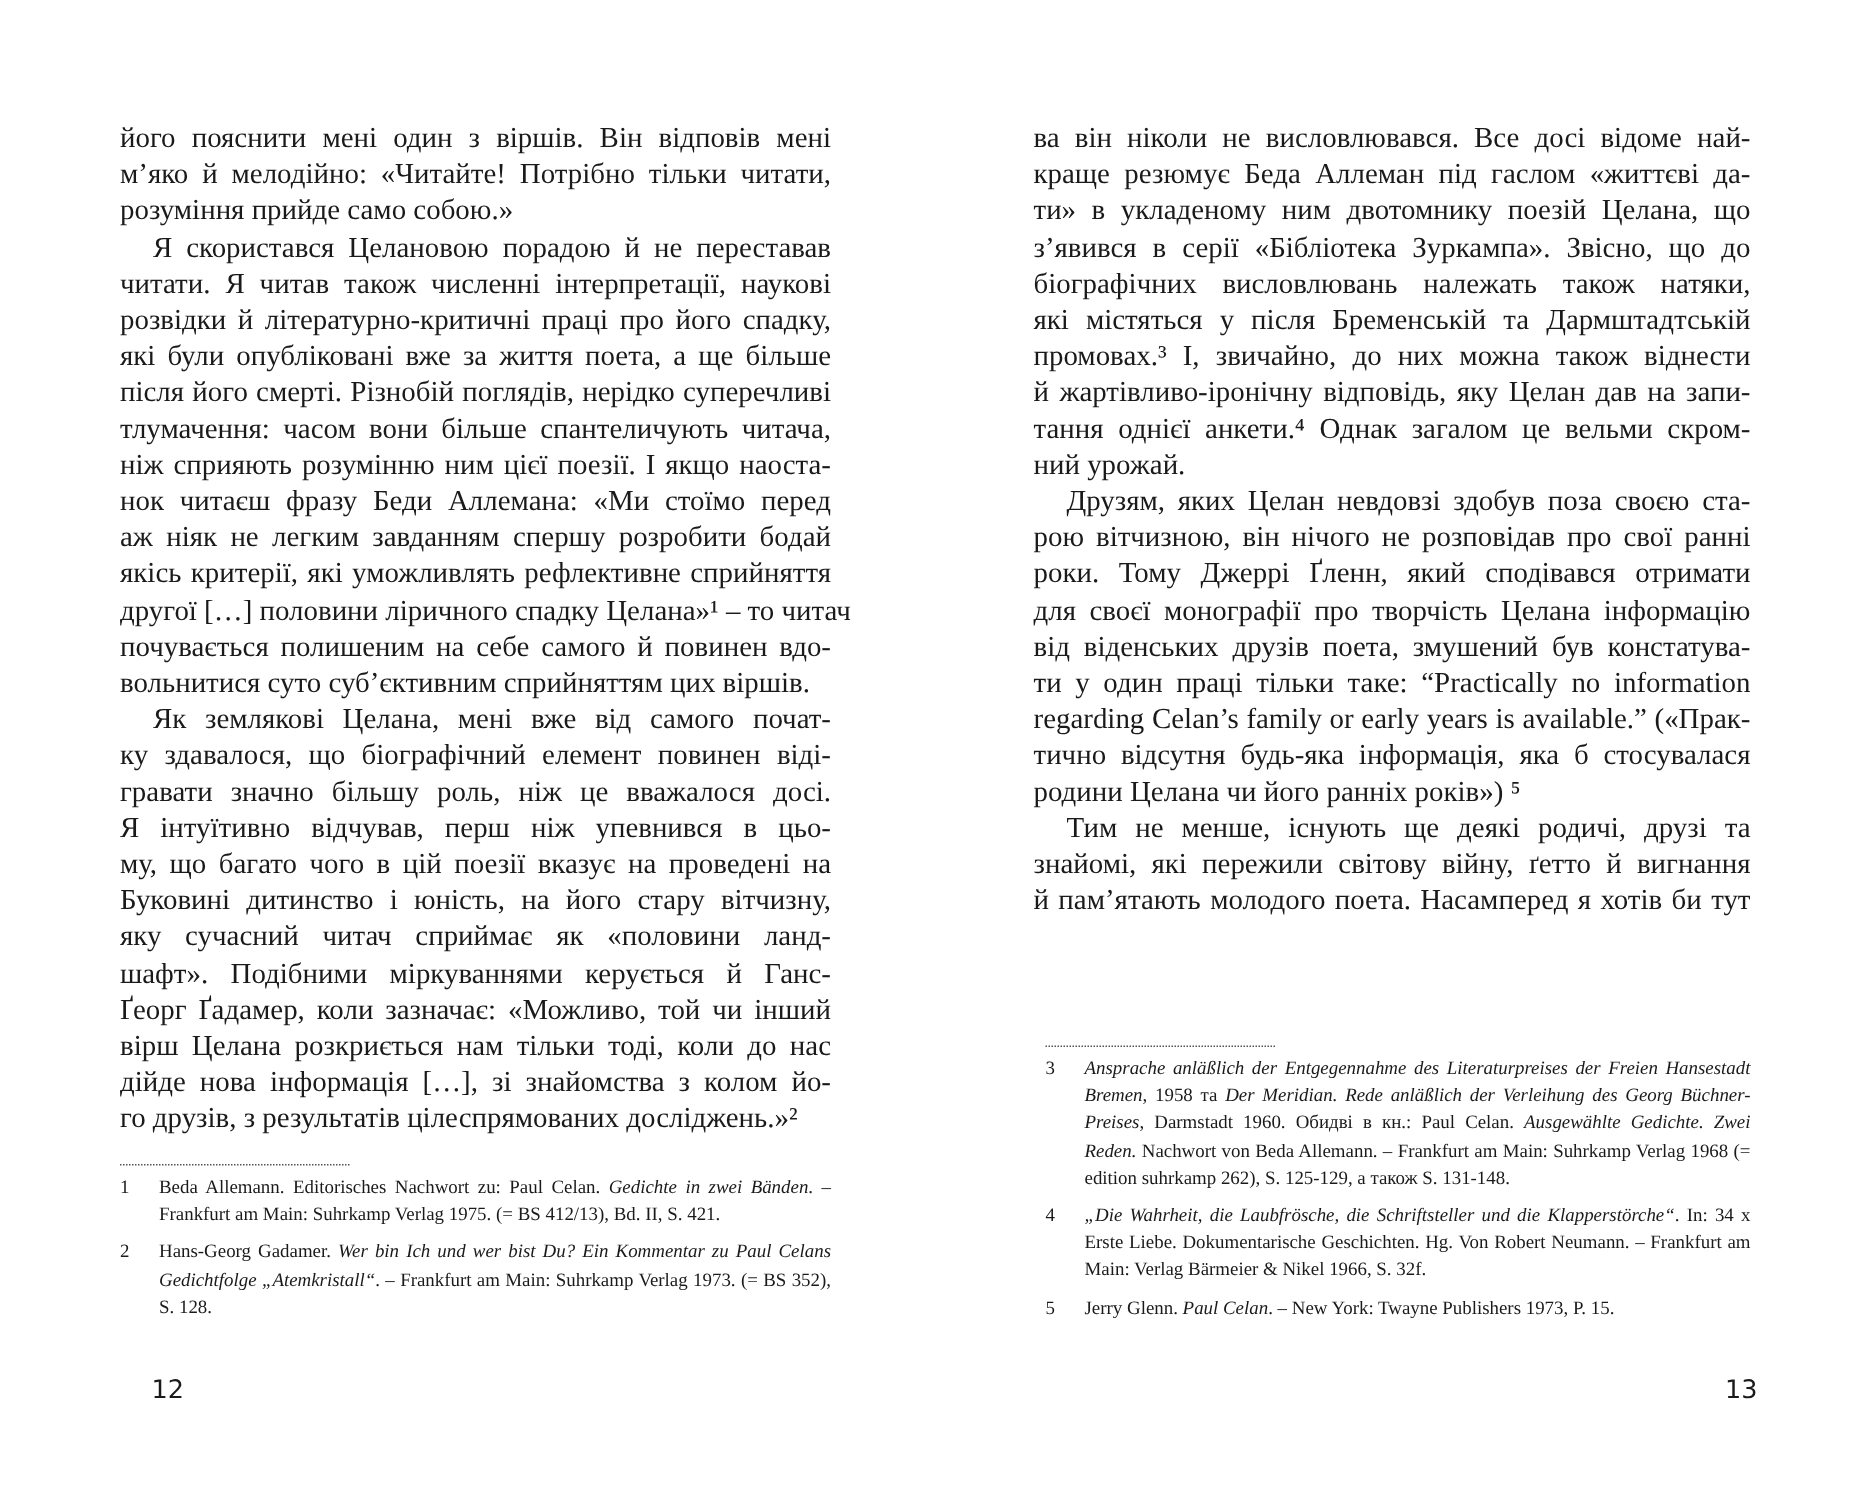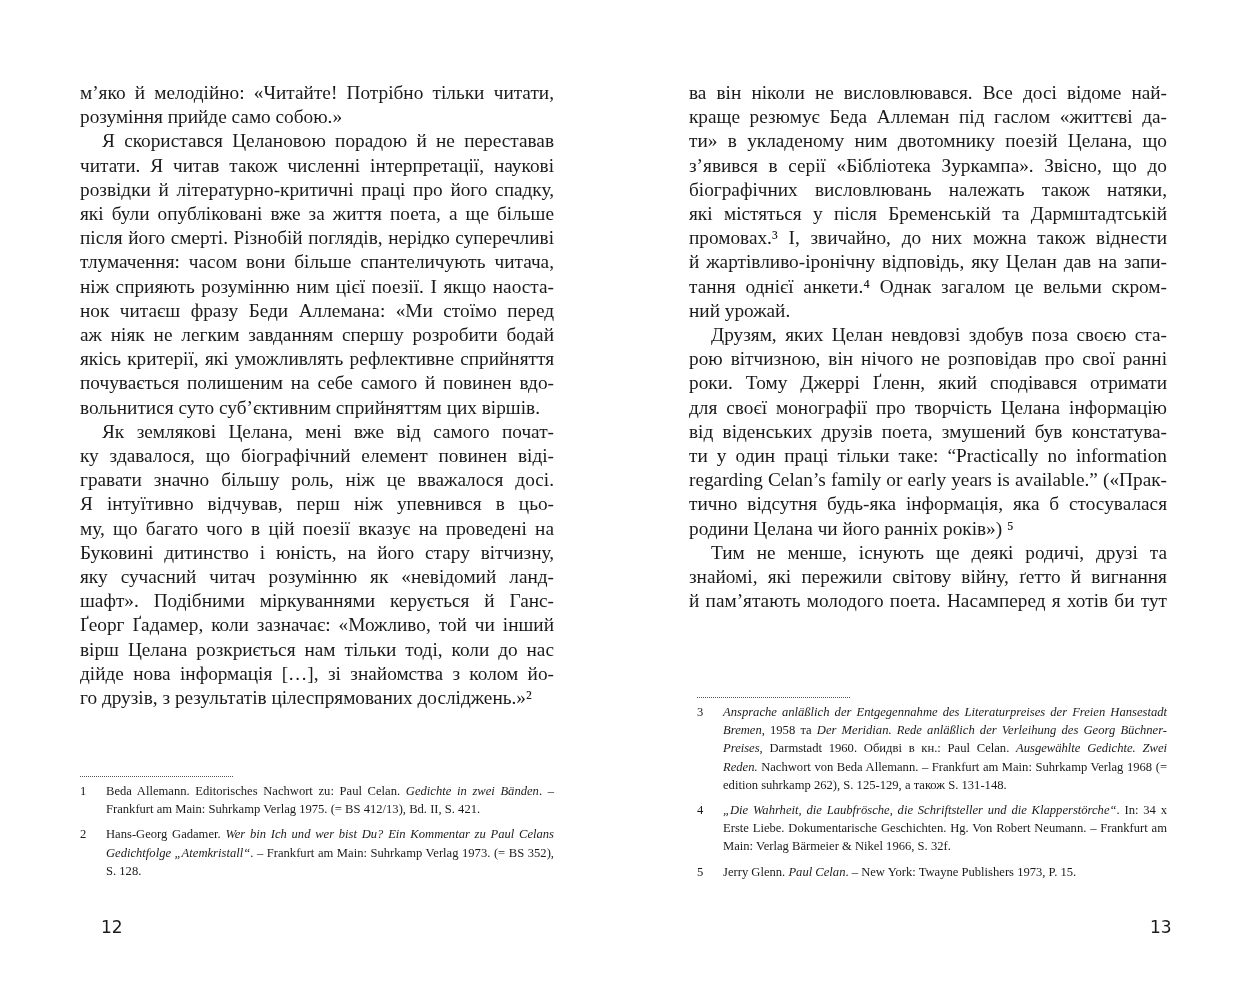--- a/index.html
+++ b/index.html
@@ -40,41 +40,43 @@
       font-family: "DejaVu Sans", sans-serif; font-size: 17px;
     }
     .page-left .page-num { left: 81px; margin-left: 20px; }
     .page-right .page-num { left: 525px; }
   </style>
 </head>
 <body>
 
 <div class="page page-left">
   <div class="body-text">
+      <span class="line">його пояснити мені один з віршів. Він відповів мені</span>
       <span class="line">м’яко й мелодійно: «Читайте! Потрібно тільки читати,</span>
       <span class="line last">розуміння прийде само собою.»</span>
       <span class="line indent">Я скористався Целановою порадою й не переставав</span>
       <span class="line">читати. Я читав також численні інтерпретації, наукові</span>
       <span class="line">розвідки й літературно-критичні праці про його спадку,</span>
       <span class="line">які були опубліковані вже за життя поета, а ще більше</span>
       <span class="line">після його смерті. Різнобій поглядів, нерідко суперечливі</span>
       <span class="line">тлумачення: часом вони більше спантеличують читача,</span>
       <span class="line">ніж сприяють розумінню ним цієї поезії. І якщо наоста-</span>
       <span class="line">нок читаєш фразу Беди Аллемана: «Ми стоїмо перед</span>
       <span class="line">аж ніяк не легким завданням спершу розробити бодай</span>
       <span class="line">якісь критерії, які уможливлять рефлективне сприйняття</span>
+      <span class="line">другої […] половини ліричного спадку Целана»¹ – то читач</span>
       <span class="line">почувається полишеним на себе самого й повинен вдо-</span>
       <span class="line last">вольнитися суто суб’єктивним сприйняттям цих віршів.</span>
       <span class="line indent">Як землякові Целана, мені вже від самого почат-</span>
       <span class="line">ку здавалося, що біографічний елемент повинен віді-</span>
       <span class="line">гравати значно більшу роль, ніж це вважалося досі.</span>
       <span class="line">Я інтуїтивно відчував, перш ніж упевнився в цьо-</span>
       <span class="line">му, що багато чого в цій поезії вказує на проведені на</span>
       <span class="line">Буковині дитинство і юність, на його стару вітчизну,</span>
-      <span class="line">яку сучасний читач розумінню як «невідомий ланд-</span>
+      <span class="line">яку сучасний читач сприймає як «половини ланд-</span>
       <span class="line">шафт». Подібними міркуваннями керується й Ганс-</span>
       <span class="line">Ґеорг Ґадамер, коли зазначає: «Можливо, той чи інший</span>
       <span class="line">вірш Целана розкриється нам тільки тоді, коли до нас</span>
       <span class="line">дійде нова інформація […], зі знайомства з колом йо-</span>
       <span class="line last">го друзів, з результатів цілеспрямованих досліджень.»²</span>
     </div>
   <div class="notes-sep"></div>
   <div class="notes">
       <div class="note">
         <span class="note-num">1</span>

